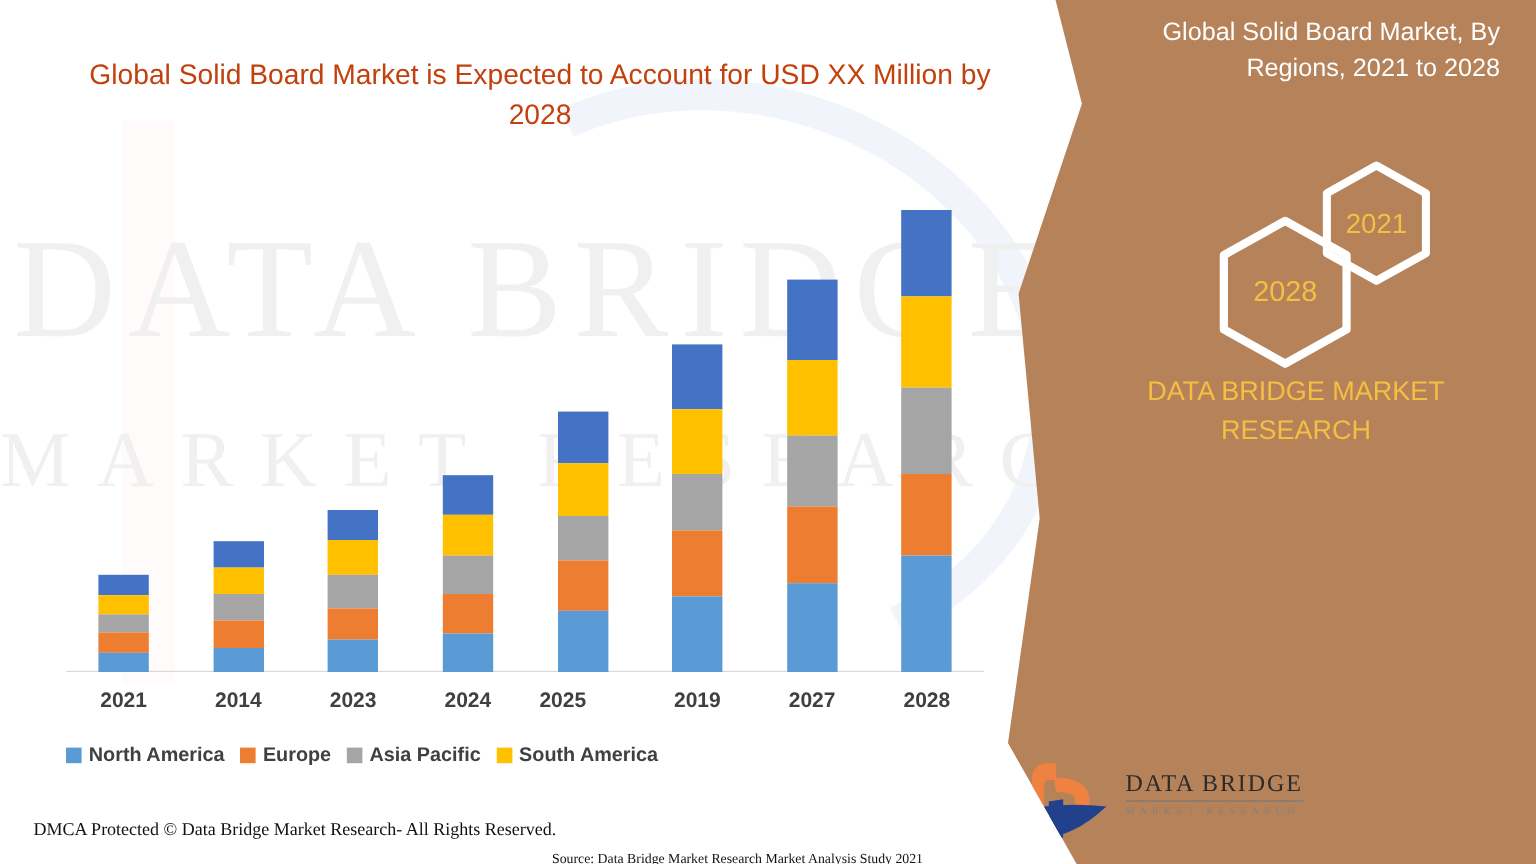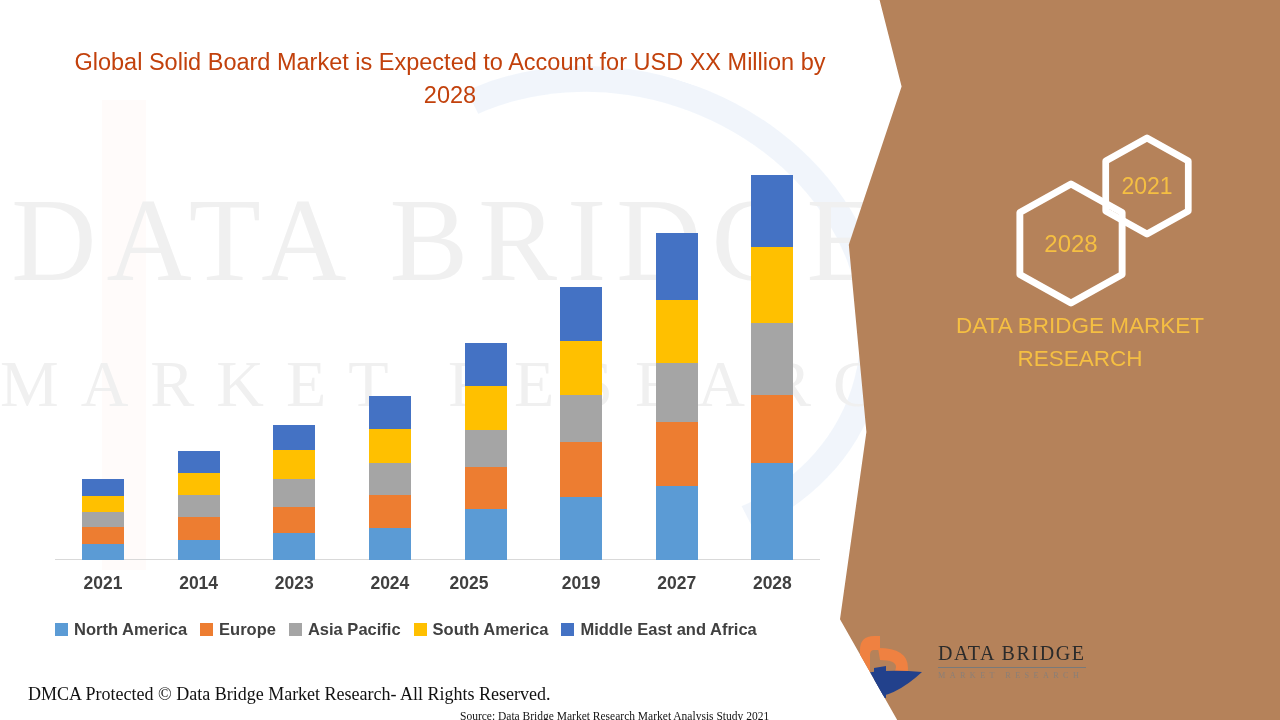--- a/index.html
+++ b/index.html
@@ -77,21 +77,21 @@
     position:absolute; left:55px; top:616px; width:790px; height:26px;
     display:flex; align-items:center; gap:13px;
   }
   .legend-item{ display:flex; align-items:center; gap:6px; }
   .legend-swatch{ width:13px; height:13px; }
   .legend-label{ color:#404040; font-size:16.5px; font-weight:bold; white-space:nowrap; }
 
   
   #footer-dmca{
     position:absolute; left:28px; top:684px;
-    font-family:"Liberation Serif", serif; font-size:18px; color:#111;
+    font-family:"Liberation Serif", serif; font-size:15px; color:#111;
   }
   #footer-source{
     position:absolute; left:460px; top:686px;
     font-family:"Liberation Serif", serif; font-size:11.5px; color:#111;margin-top:24px;
   }
 
   
   #brand-panel{
     position:absolute; right:0; top:0; width:440px; height:720px;
     background:#b5825a; overflow:hidden;
@@ -252,32 +252,29 @@
         <span class="legend-label">Europe</span>
       </div>
       <div class="legend-item">
         <span class="legend-swatch" style="background: rgb(165, 165, 165);"></span>
         <span class="legend-label">Asia Pacific</span>
       </div>
       <div class="legend-item">
         <span class="legend-swatch" style="background: rgb(255, 192, 0);"></span>
         <span class="legend-label">South America</span>
       </div>
-      <div class="legend-item">
-        <span class="legend-swatch" style="background: rgb(68, 114, 196);"></span>
-        <span class="legend-label">Middle East and Africa</span>
-      </div>
     </div>
 
   <div id="footer-dmca">DMCA Protected © Data Bridge Market Research- All Rights Reserved.</div>
   <div id="footer-source">Source: Data Bridge Market Research Market Analysis Study 2021</div>
 </div>
 
 <div id="brand-panel">
 
+  <div id="brand-title">Global  Solid Board Market, By Regions, 2021 to 2028</div>
 
   <div id="hexes">
     <div class="hex" id="hex-2021">
       <svg viewBox="0 0 100 110" width="96" height="106">
         <polygon points="50,5 93,29 93,81 50,105 7,81 7,29" fill="none" stroke="#ffffff" stroke-width="7" stroke-linejoin="round"></polygon>
       </svg>
       <span>2021</span>
     </div>
     <div class="hex" id="hex-2028">
       <svg viewBox="0 0 120 132" width="118" height="130">

